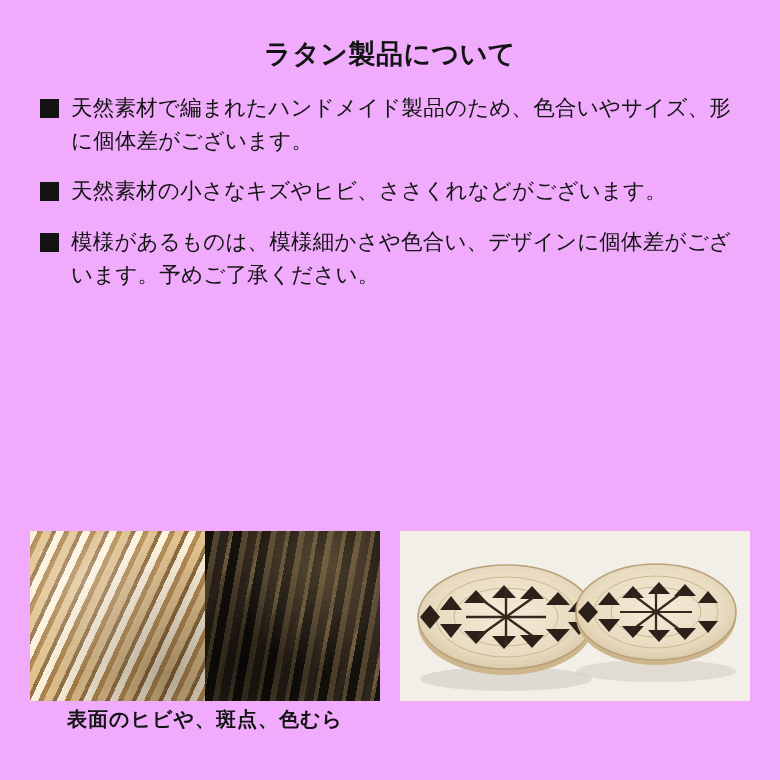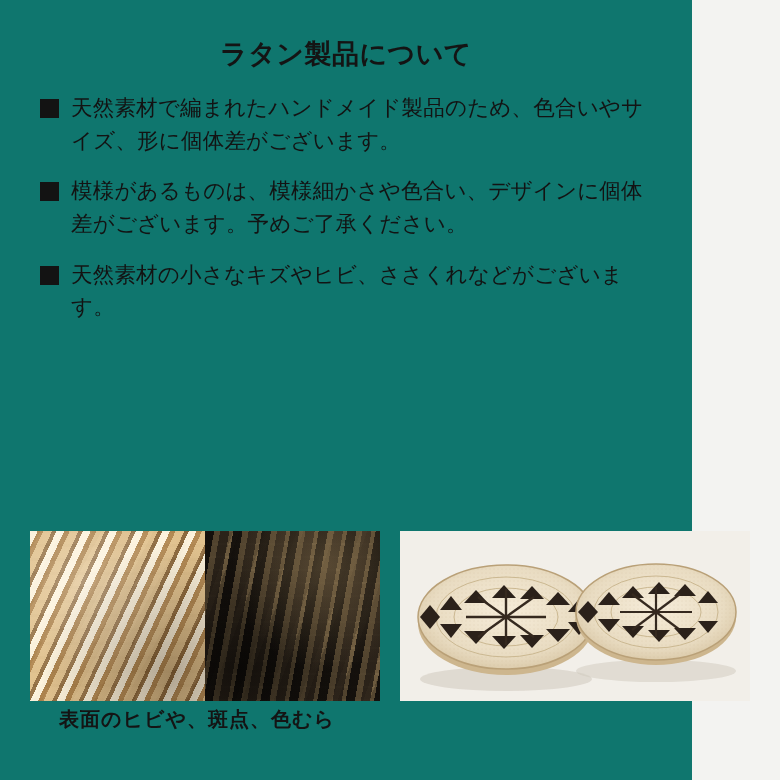--- a/index.html
+++ b/index.html
@@ -9,24 +9,24 @@
   body {
     width: 780px;
     height: 780px;
     background: #f3f3f1;
     font-family: "Liberation Sans", "DejaVu Sans", sans-serif;
     color: #111111;
     overflow: hidden;
   }
   .page {
     position: relative;
-    width: 692px;
+    width: 780px;
     height: 780px;
     box-sizing: border-box;
-    background: #0f766e;
+    background: #f0abfc;
   }
   .title {
     text-align: center;
     font-size: 27px;
     font-weight: bold;
     letter-spacing: 0.5px;
     color: #141414;
     padding-top: 36px;
     padding-bottom: 6px;
   }
@@ -128,21 +128,21 @@
       radial-gradient(ellipse at 20% 80%, rgba(0,0,0,0.55), rgba(0,0,0,0) 60%);
   }
 
   
   .baskets {
     background: #f2efe9;
   }
 
   .caption-row {
     position: absolute;
-    left: 22px;
+    left: 30px;
     top: 706px;
     width: 720px;
     display: flex;
   }
   .caption {
     font-size: 20px;
     font-weight: bold;
     color: #141414;
     letter-spacing: 1px;
     text-align: center;
@@ -161,26 +161,26 @@
 
     <div class="note">
       <span class="bullet"></span>
       <span class="note-text">天然素材で編まれたハンドメイド製品のため、色合いやサイズ、形に個体差がございます。</span>
     </div>
 
 
 
     <div class="note">
       <span class="bullet"></span>
-      <span class="note-text">模様があるものは、模様細かさや色合い、デザインに個体差がございます。予めご了承ください。</span>
+      <span class="note-text">天然素材の小さなキズやヒビ、ささくれなどがございます。</span>
     </div>
 
     <div class="note">
       <span class="bullet"></span>
-      <span class="note-text">天然素材の小さなキズやヒビ、ささくれなどがございます。</span>
+      <span class="note-text">模様があるものは、模様細かさや色合い、デザインに個体差がございます。予めご了承ください。</span>
     </div>
 
   </div>
 
   <div class="images">
 
     <div class="img-group-left">
       <div class="photo left-a weave-light"></div>
       <div class="photo left-b weave-dark"></div>
     </div>

